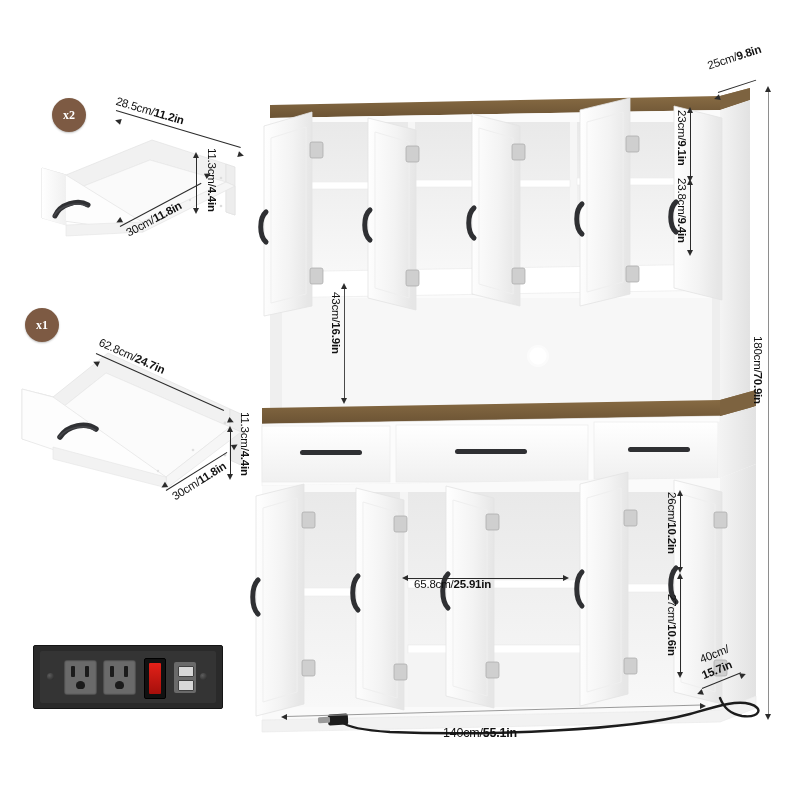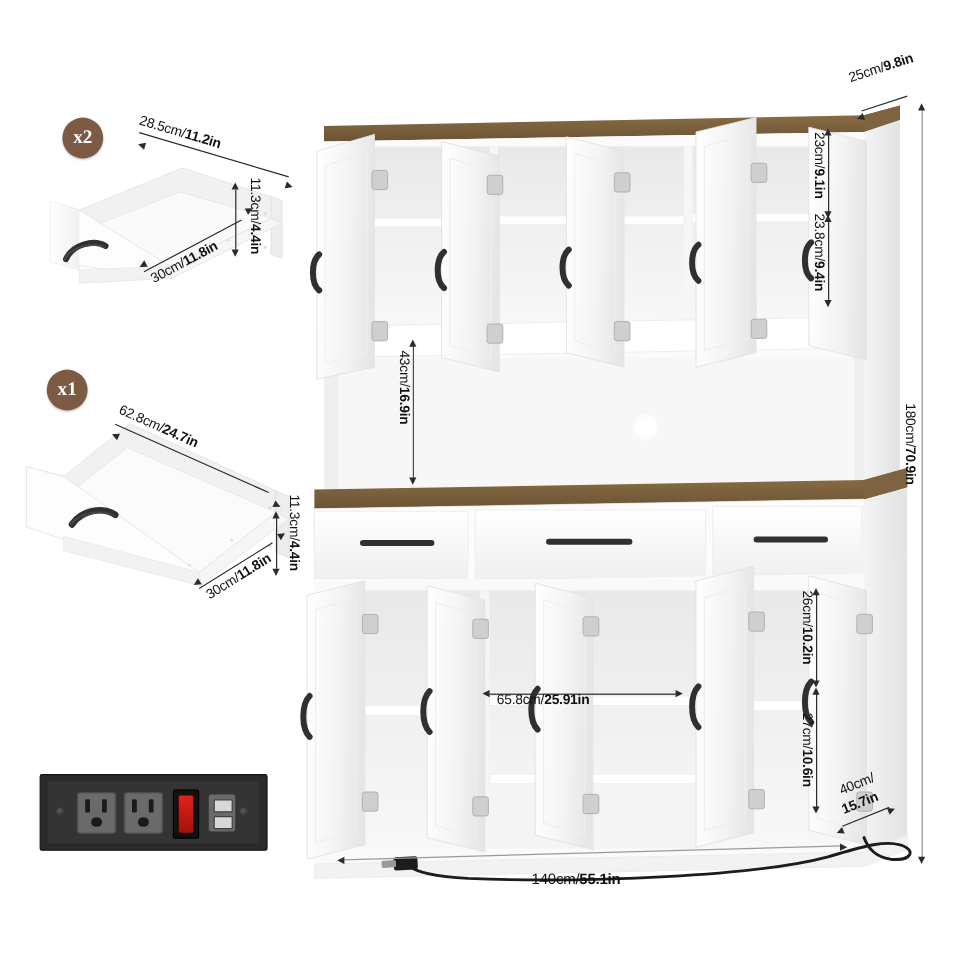--- a/index.html
+++ b/index.html
@@ -19,21 +19,21 @@
   
   .ah{position:absolute;width:0;height:0;}
   .ah-up{border-left:3.4px solid transparent;border-right:3.4px solid transparent;border-bottom:6px solid #2b2b2b;}
   .ah-dn{border-left:3.4px solid transparent;border-right:3.4px solid transparent;border-top:6px solid #2b2b2b;}
   .ah-lf{border-top:3.4px solid transparent;border-bottom:3.4px solid transparent;border-right:6px solid #2b2b2b;}
   .ah-rt{border-top:3.4px solid transparent;border-bottom:3.4px solid transparent;border-left:6px solid #2b2b2b;}
 
   
   .badge{position:absolute;width:34px;height:34px;border-radius:50%;
          background:#7d5a43;color:#fff;font-family:"Liberation Serif",serif;
-         font-size:16px;font-weight:700;display:flex;align-items:center;justify-content:center;
+         font-size:12px;font-weight:700;display:flex;align-items:center;justify-content:center;
          box-shadow:0 1px 2px rgba(0,0,0,.25);}
 
   
   .drawer{position:absolute;}
 
   
   .strip{position:absolute;background:#2a2a2a;border:1px solid #151515;border-radius:2px;}
   .strip-in{position:absolute;background:#343434;border-radius:2px;}
   .outlet{position:absolute;background:#6a6a6a;border-radius:2px;box-shadow:inset 0 0 2px #000;}
   .slotL,.slotR{position:absolute;background:#1b1b1b;border-radius:1px;}
@@ -104,21 +104,21 @@
     <span class="cm">11.3cm/</span><b>4.4in</b>
   </div>
 
   <div class="dimline" style="left:120px;top:226px;width:92px;height:1px;transform:rotate(-28deg);transform-origin:left center;"></div>
   <div class="ah ah-lf" style="left:116px;top:218px;transform:rotate(-28deg);"></div>
   <div class="ah ah-rt" style="left:205px;top:172px;transform:rotate(-28deg);"></div>
   <div class="lbl" style="left:124px;top:228px;transform:rotate(-28deg);transform-origin:left top;">
     <span class="cm">30cm/</span><b>11.8in</b>
   </div>
 
-  <div class="badge" style="left:39px;top:308px;">x1</div>
+  <div class="badge" style="left:25px;top:308px;">x1</div>
 
   <div class="drawer" style="left:8px;top:325px;width:250px;height:175px;">
     <svg width="250" height="175" viewBox="0 0 250 175">
       <polygon points="45,72 100,28 222,84 222,102 98,48 45,90" fill="#f1f1f1" stroke="#e2e2e2" stroke-width="0.7"></polygon>
       <polygon points="45,90 98,48 222,102 158,152" fill="#fbfbfb" stroke="#e8e8e8" stroke-width="0.7"></polygon>
       <polygon points="30,68 45,72 45,90 30,86" fill="#f4f4f4" stroke="#e4e4e4" stroke-width="0.7"></polygon>
       <polygon points="222,84 233,89 233,140 222,135" fill="#eeeeee" stroke="#e0e0e0" stroke-width="0.7"></polygon>
       <polygon points="222,102 233,107 233,140 222,135" fill="#ececec" stroke="#e0e0e0" stroke-width="0.6"></polygon>
       <polygon points="222,102 233,107 159,163 158,152" fill="#f6f6f6" stroke="#e4e4e4" stroke-width="0.7"></polygon>
       <polygon points="14,64 45,72 45,122 14,114" fill="#fbfbfb" stroke="#e6e6e6" stroke-width="0.7"></polygon>

